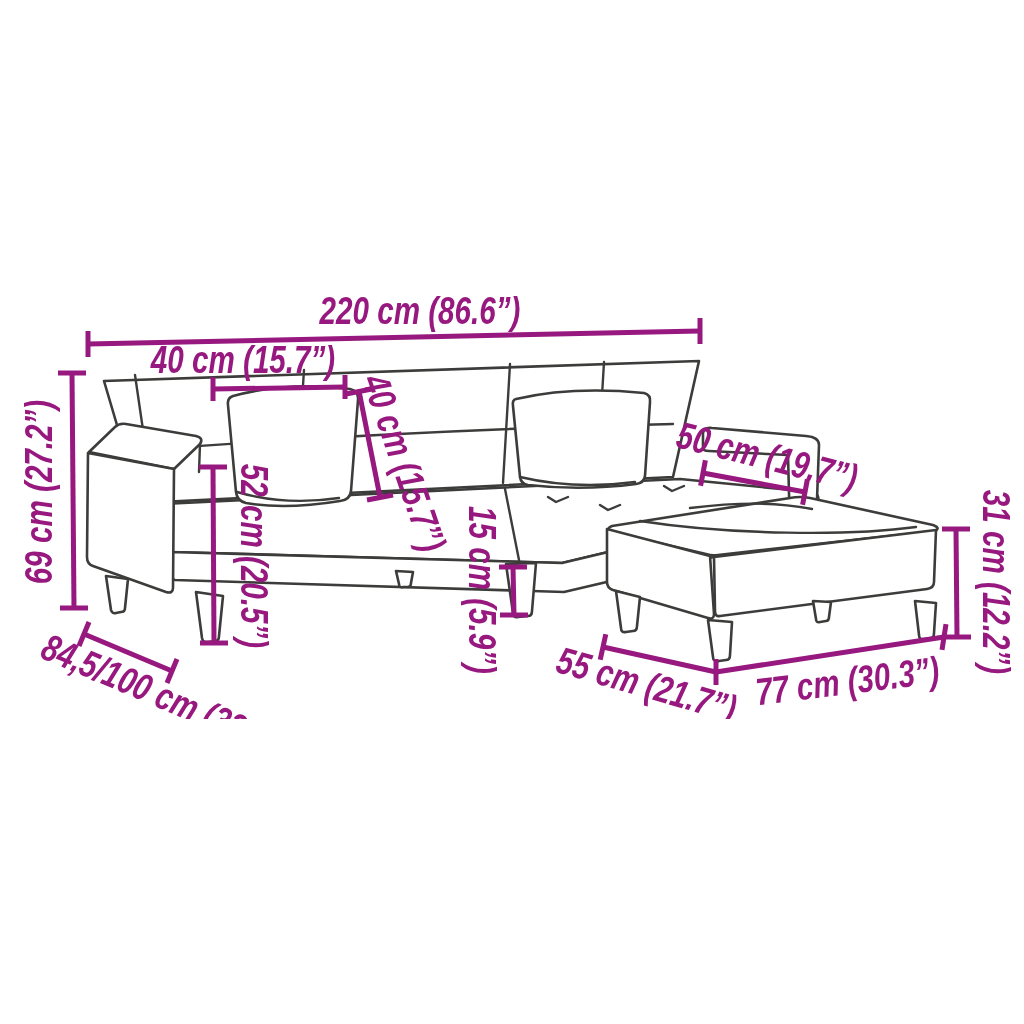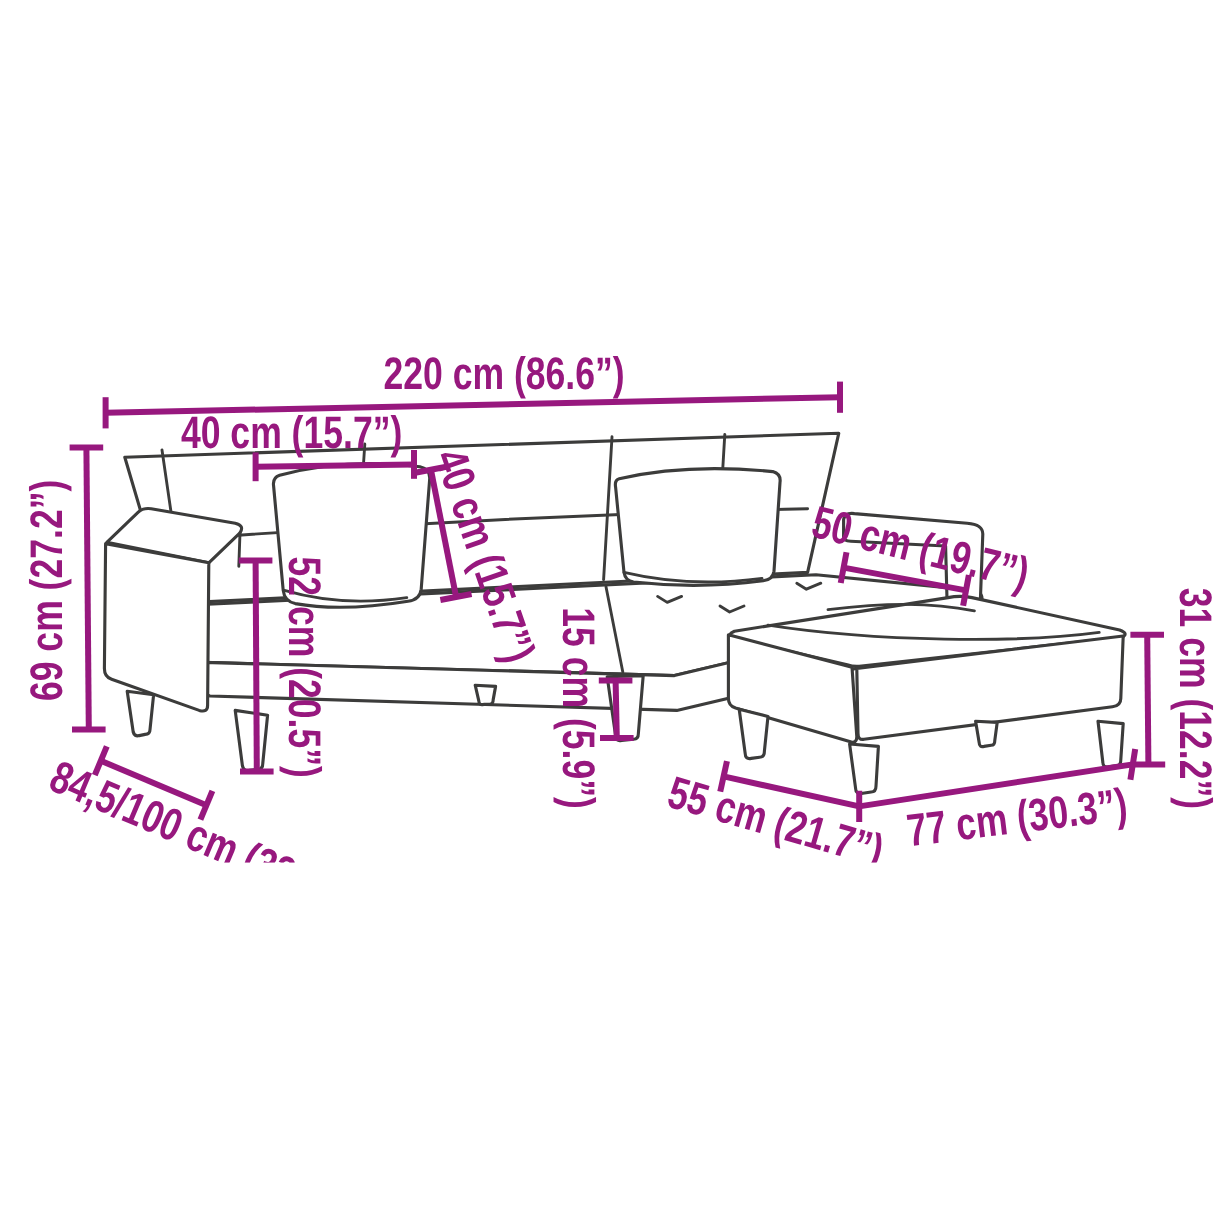--- a/index.html
+++ b/index.html
@@ -7,20 +7,21 @@
     --line:#3C3C3B;
     --bg:#FFFFFF;
   }
   html,body{margin:0;padding:0;background:var(--bg);}
   .stage{
     position:relative;
     width:1024px;height:719px;
     background:var(--bg);
     overflow:hidden;
     font-family:"Liberation Sans",sans-serif;
+    font-style:italic;
   }
   svg{display:block;width:1024px;height:1024px;}
   .art{
     stroke:var(--line);
     stroke-width:2.6;
     fill:#fff;
     stroke-linejoin:round;
     stroke-linecap:round;
   }
   .art-open{

